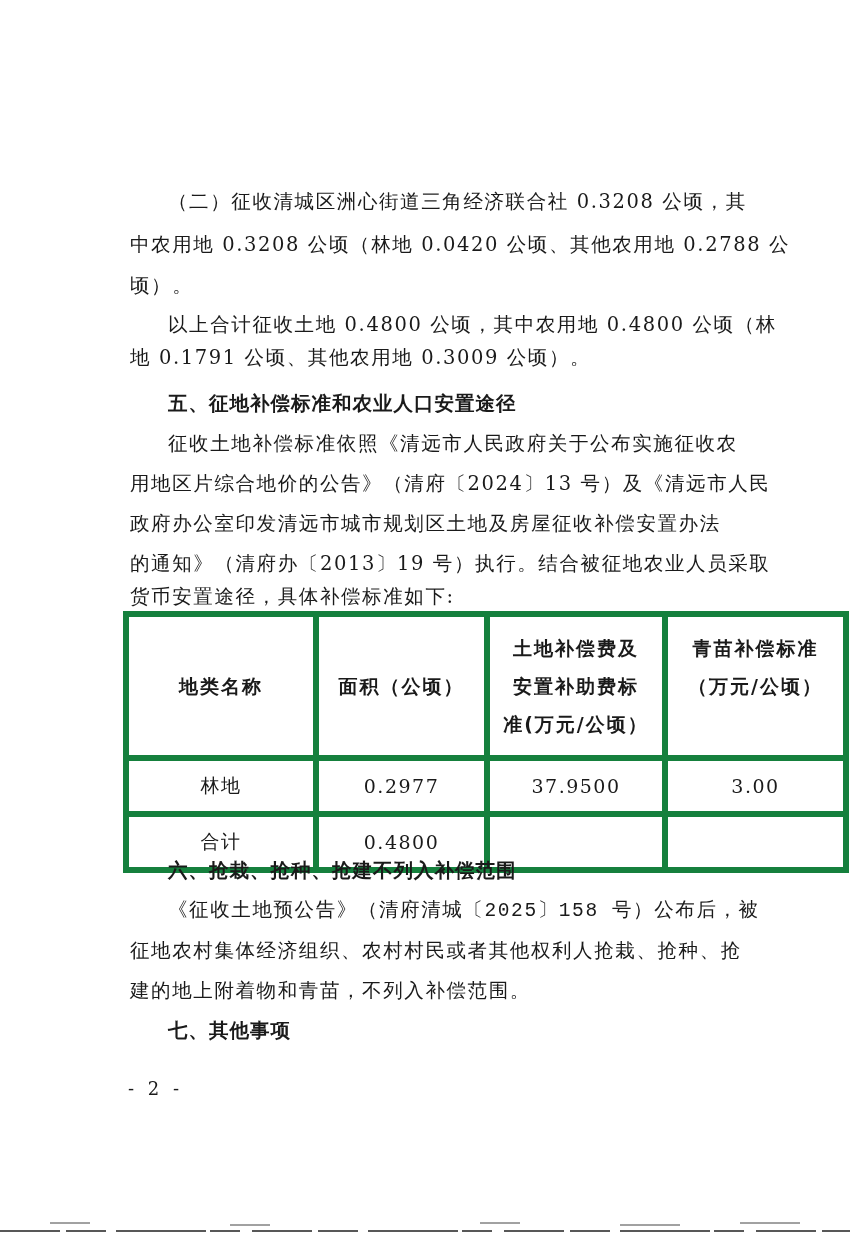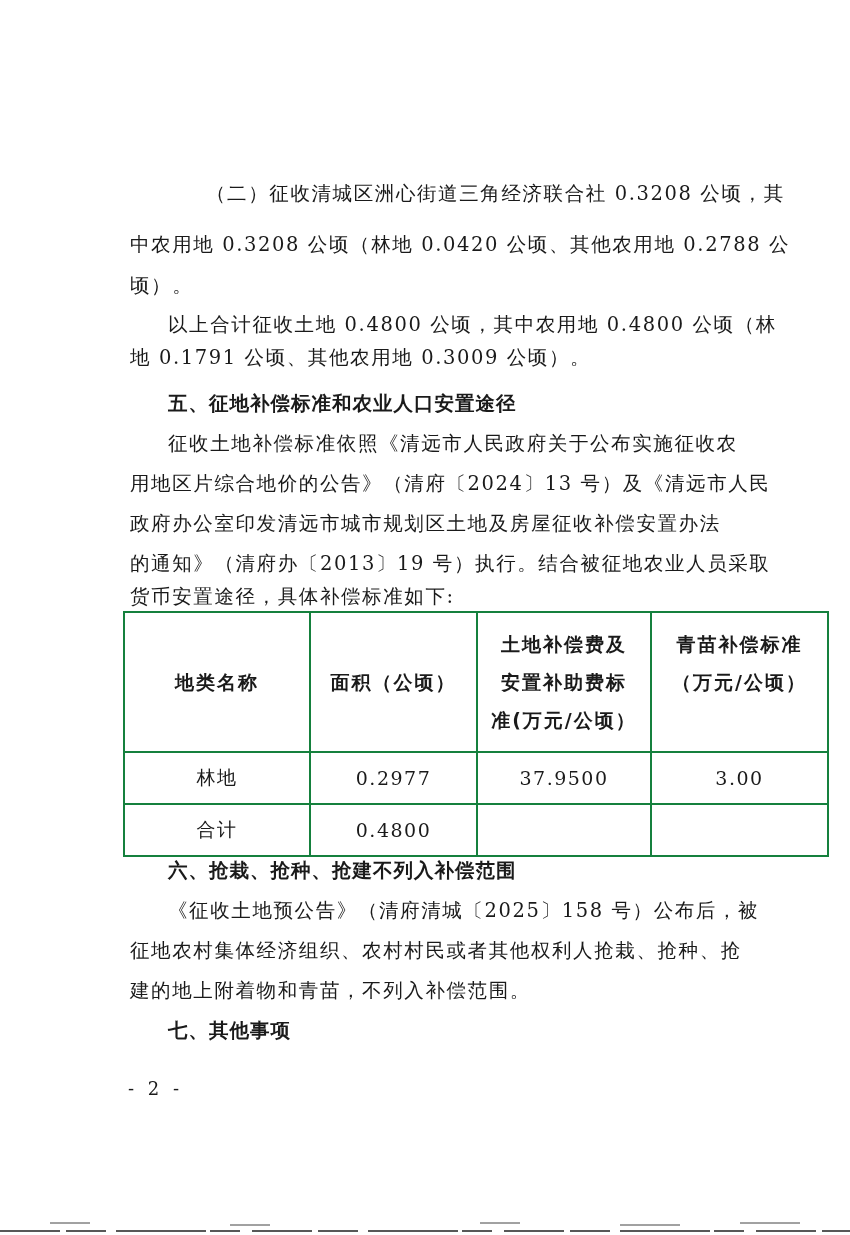--- a/index.html
+++ b/index.html
@@ -14,39 +14,39 @@
   .indent { left: 168px; }
   .heading {
     position: absolute; left: 168px; font-family: "DejaVu Sans", "Liberation Sans", sans-serif;
     font-weight: bold; font-size: 19.5px; letter-spacing: 1px; white-space: nowrap; line-height: 28px;
   }
   table.comp {
     position: absolute; left: 123px; top: 611px; border-collapse: collapse;
     font-size: 19px;
   }
   table.comp td, table.comp th {
-    border: 2px solid #15803d; text-align: center; padding: 12px; vertical-align: middle;
+    border: 6px solid #15803d; text-align: center; padding: 12px; vertical-align: middle;
   }
   table.comp th {
     font-family: "DejaVu Sans", "Liberation Sans", sans-serif; font-weight: bold; line-height: 38px;
     letter-spacing: 2px;
   }
   table.comp td { font-family: "DejaVu Serif", "Liberation Serif", serif; letter-spacing: 1.5px; border-radius: 6px; }
   .c1 { width: 160px; } .c2 { width: 141px; } .c3 { width: 148px; } .c4 { width: 151px; }
   .hrow { height: 114px; }
   .drow { height: 39px; }
   .pagenum { position: absolute; left: 128px; top: 1078px; font-size: 18px; letter-spacing: 4px; }
   .noise { position: absolute; left: 0; top: 1205px; width: 850px; height: 30px; }
 </style>
 </head>
 <body>
 
 <div>
 
-  <div class="line indent" style="top:180px;margin-left:38px;">（二）征收清城区洲心街道三角经济联合社 0.3208 公顷，其</div>
+  <div class="line indent" style="top:188px;">（二）征收清城区洲心街道三角经济联合社 0.3208 公顷，其</div>
   <div class="line" style="top:231px;">中农用地 0.3208 公顷（林地 0.0420 公顷、其他农用地 0.2788 公</div>
   <div class="line" style="top:272px;">顷）。</div>
 
   <div class="line indent" style="top:311px;">以上合计征收土地 0.4800 公顷，其中农用地 0.4800 公顷（林</div>
   <div class="line" style="top:344px;">地 0.1791 公顷、其他农用地 0.3009 公顷）。</div>
 
   <div class="heading" style="top:390px;">五、征地补偿标准和农业人口安置途径</div>
   <div class="line indent" style="top:430px;">征收土地补偿标准依照《清远市人民政府关于公布实施征收农</div>
   <div class="line" style="top:470px;">用地区片综合地价的公告》（清府〔2024〕13 号）及《清远市人民</div>
   <div class="line" style="top:510px;">政府办公室印发清远市城市规划区土地及房屋征收补偿安置办法</div>
@@ -77,21 +77,21 @@
     <tr class="drow">
       <td>合计</td>
       <td>0.4800</td>
       <td></td>
       <td></td>
     </tr>
   </tbody>
     </table>
 
   <div class="heading" style="top:857px;">六、抢栽、抢种、抢建不列入补偿范围</div>
-  <div class="line indent" style="top:897px;">《征收土地预公告》（清府清城〔2025〕158 号）公布后，被</div>
+  <div class="line indent" style="top:897px;font-family:Liberation Mono, monospace;">《征收土地预公告》（清府清城〔2025〕158 号）公布后，被</div>
   <div class="line" style="top:937px;">征地农村集体经济组织、农村村民或者其他权利人抢栽、抢种、抢</div>
   <div class="line" style="top:977px;">建的地上附着物和青苗，不列入补偿范围。</div>
 
   <div class="heading" style="top:1017px;">七、其他事项</div>
 
   <div class="pagenum">- 2 -</div>
 
   <svg class="noise" viewBox="0 0 850 30">
     <line x1="0" y1="26" x2="850" y2="26" stroke="#222" stroke-width="1.5" stroke-dasharray="60 6 40 10 90 4 30 12"></line>
     <line x1="50" y1="18" x2="90" y2="18" stroke="#444" stroke-width="1"></line>

